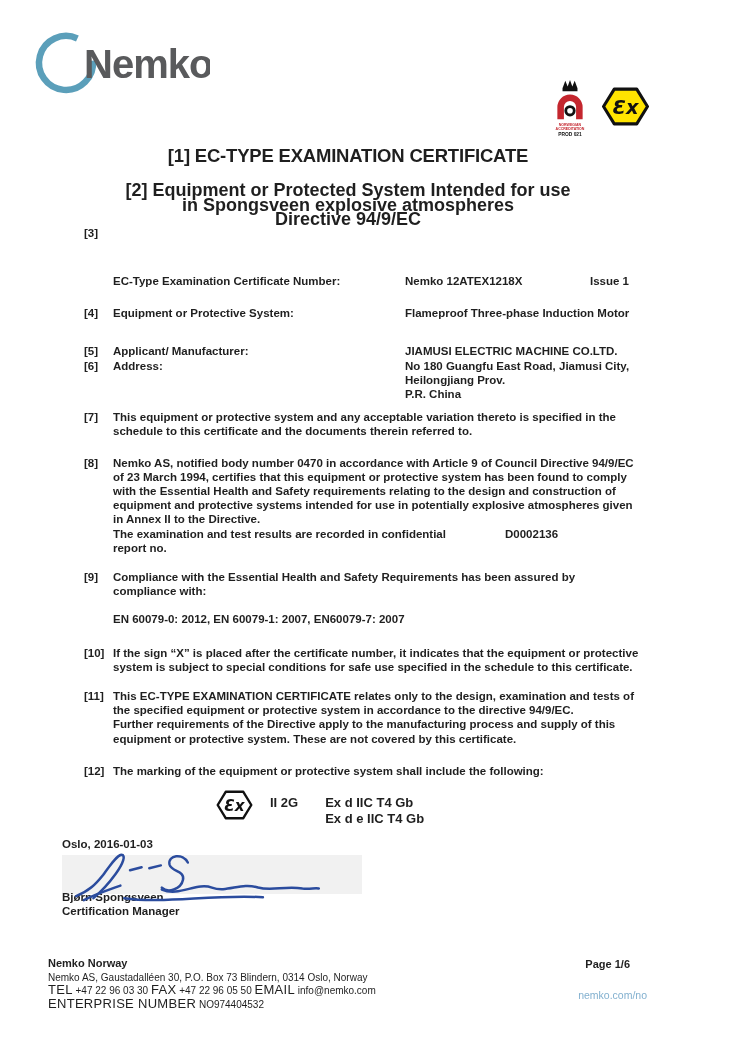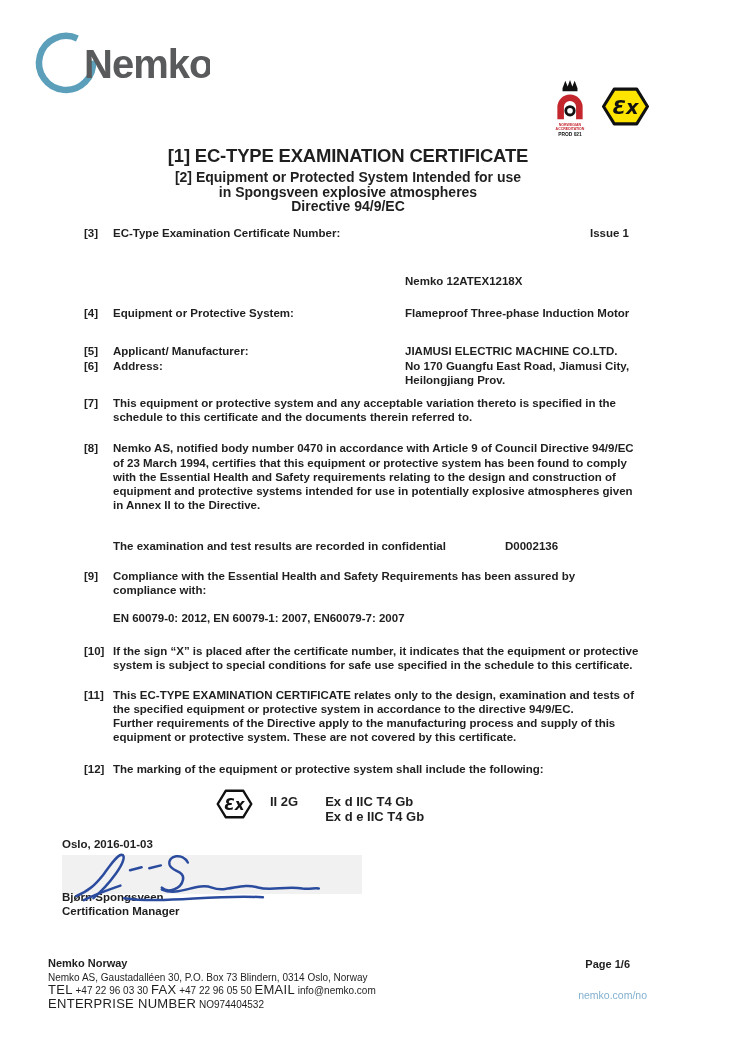--- a/index.html
+++ b/index.html
@@ -9,39 +9,39 @@
   
   .logo{position:absolute;left:30px;top:26px;}
 
   
   .certmarks{position:absolute;top:79px;right:55px;display:flex;align-items:flex-start;gap:15px;}
   .certmarks .exmark{margin-top:7px;}
 
   
   .title-block{position:absolute;top:145px;left:0;right:8px;text-align:center;}
   .title-main{font-size:18.5px;font-weight:bold;letter-spacing:-0.2px;}
-  .title-sub{font-size:14px;font-weight:bold;line-height:14.5px;margin-top:3px;}
+  .title-sub{font-size:18px;font-weight:bold;line-height:14.5px;margin-top:16px;}
   .title-sub div{margin:0;}
 
   
   .content{position:absolute;left:84px;top:226px;width:556px;
            font-size:11.5px;font-weight:bold;line-height:14.2px;}
   .item{display:flex;}
   .num{width:29px;flex:none;}
-  .ibody{flex:1;min-width:0;}
+  .ibody{flex:1;min-width:0;align-items:flex-end;}
   .row{display:flex;}
   .lbl{width:292px;flex:none;}
   .val{width:185px;flex:none;margin-top:48px;}
   .mb18{margin-bottom:18px;}
   .mb24{margin-bottom:24px;}
   .mb9 {margin-bottom:9px;}
   .mb17{margin-bottom:17px;}
   .mb15{margin-bottom:15px;}
   .mb19{margin-bottom:19px;}
-  .report-row{display:flex;margin-top:27px;}
+  .report-row{display:flex;margin-top:0;}
   .report-lbl{width:392px;flex:none;}
   .standards{margin-top:14px;}
   .cols56{display:flex;}
   .cols56 .nums{width:29px;flex:none;}
   .cols56 .lbls{width:292px;flex:none;}
   .marking{display:flex;align-items:flex-start;margin-left:132px;margin-top:11px;}
   .marking .mgroup{font-size:13px;line-height:15.5px;margin-left:17px;margin-top:6px;}
   .marking .mlines{font-size:13px;line-height:15.5px;margin-left:27px;margin-top:6px;}
 
   
@@ -118,38 +118,40 @@
       <div class="nums">
         <div>[5]</div>
         <div>[6]</div>
       </div>
       <div class="lbls">
         <div>Applicant/ Manufacturer:</div>
         <div>Address:</div>
       </div>
       <div>
         <div>JIAMUSI ELECTRIC MACHINE CO.LTD.</div>
-        <div>No 170 Guangfu East Road, Jiamusi City,</div>
+        <div>No 180 Guangfu East Road, Jiamusi City,</div>
         <div>Heilongjiang Prov.</div>
+        <div>P.R. China</div>
       </div>
     </div>
 
     <div class="item mb17">
       <div class="num">[7]</div>
       <div class="ibody">This equipment or protective system and any acceptable variation thereto is specified in the schedule to this certificate and the documents therein referred to.</div>
     </div>
 
     <div class="item mb15">
       <div class="num">[8]</div>
       <div class="ibody">
         <div>Nemko AS, notified body number 0470 in accordance with Article 9 of Council Directive 94/9/EC of 23 March 1994, certifies that this equipment or protective system has been found to comply with the Essential Health and Safety requirements relating to the design and construction of equipment and protective systems intended for use in potentially explosive atmospheres given in Annex II to the Directive.</div>
         <div class="report-row">
           <div class="report-lbl">The examination and test results are recorded in confidential</div>
           <div>D0002136</div>
         </div>
+        <div>report no.</div>
       </div>
     </div>
 
     <div class="item mb19">
       <div class="num">[9]</div>
       <div class="ibody">
         <div>Compliance with the Essential Health and Safety Requirements has been assured by compliance with:</div>
         <div class="standards">EN 60079-0: 2012, EN 60079-1: 2007, EN60079-7: 2007</div>
       </div>
     </div>

